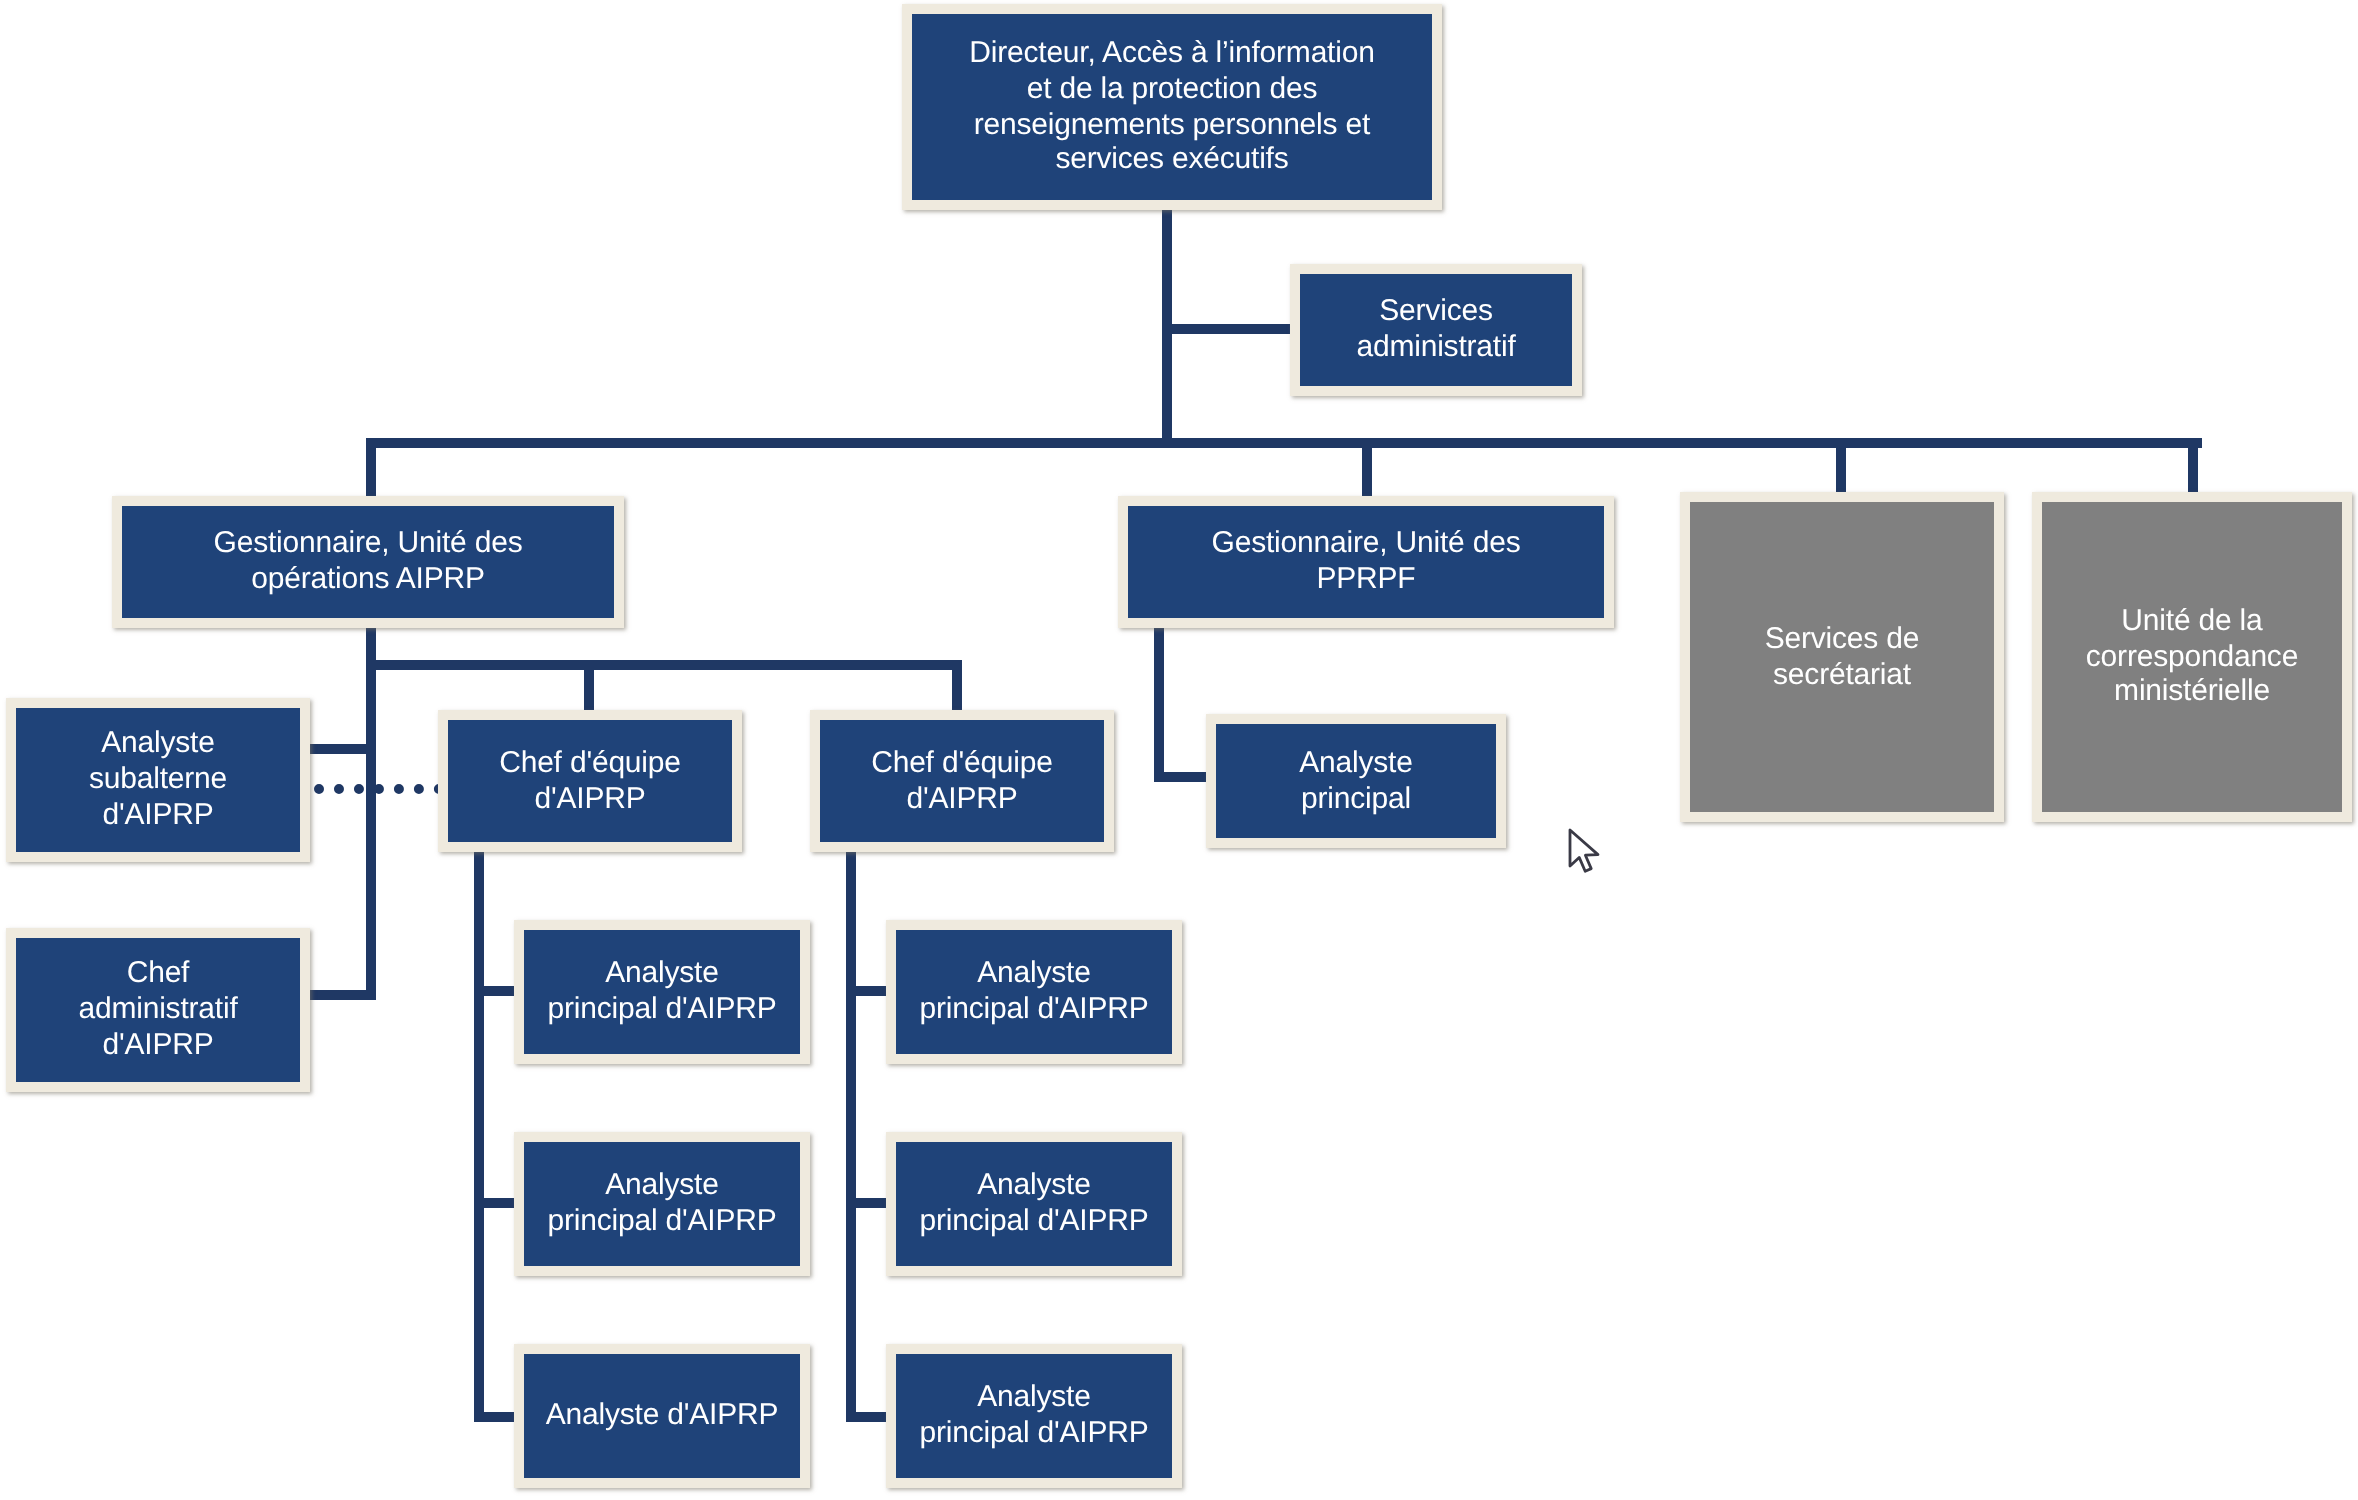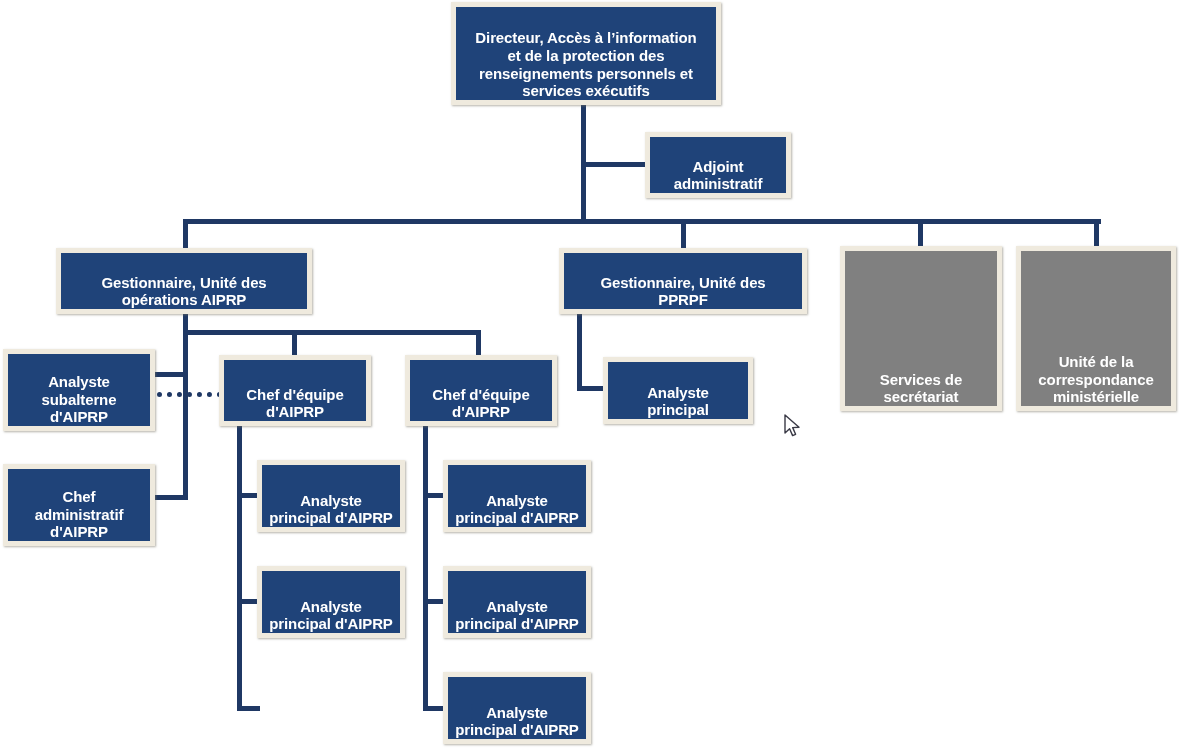--- a/index.html
+++ b/index.html
@@ -26,25 +26,25 @@
     position: absolute;
     border-top: 5px dotted #1f3864;
     height: 0;
   }
 
   
   .node {
     position: absolute;
     box-sizing: border-box;
     display: flex;
-    align-items: flex-end;
+    align-items: center;
     justify-content: center;
     text-align: center;
     color: #ffffff;
-    font-weight: bold;
+    font-weight: normal;
     line-height: 1.18;
     background: #1f4379;
     border: 5px solid #efeade;
     box-shadow: 1px 1px 2px rgba(120,115,100,0.55);
     letter-spacing: -0.1px;
     -webkit-font-smoothing: antialiased;
   }
   .node.gray {
     background: #808080;
   }
@@ -90,21 +90,21 @@
     <div class="conn" style="left: 577px; top: 313px; width: 5px; height: 78px;"></div>
     <div class="conn" style="left: 577px; top: 386px; width: 29px; height: 5px;"></div>
     <div class="conn-dotted" style="left: 157px; top: 392px; width: 65px;"></div>
     <div class="node" style="left: 451px; top: 2px; width: 270px; height: 103px; font-size: 15px;">
       <span class="lbl">Directeur, Accès à l’information
 et de la protection des
 renseignements personnels et
 services exécutifs</span>
     </div>
     <div class="node" style="left: 645px; top: 132px; width: 146px; height: 66px; font-size: 15px;">
-      <span class="lbl">Adjoint
+      <span class="lbl">Services
 administratif</span>
     </div>
     <div class="node" style="left: 56px; top: 248px; width: 256px; height: 66px; font-size: 15px;">
       <span class="lbl">Gestionnaire, Unité des
 opérations AIPRP</span>
     </div>
     <div class="node" style="left: 559px; top: 248px; width: 248px; height: 66px; font-size: 15px;">
       <span class="lbl">Gestionnaire, Unité des
 PPRPF</span>
     </div>
@@ -140,20 +140,23 @@
 principal</span>
     </div>
     <div class="node" style="left: 257px; top: 460px; width: 148px; height: 72px; font-size: 15px;">
       <span class="lbl">Analyste
 principal d'AIPRP</span>
     </div>
     <div class="node" style="left: 257px; top: 566px; width: 148px; height: 72px; font-size: 15px;">
       <span class="lbl">Analyste
 principal d'AIPRP</span>
     </div>
+    <div class="node" style="left: 257px; top: 672px; width: 148px; height: 72px; font-size: 15px;">
+      <span class="lbl">Analyste d'AIPRP</span>
+    </div>
     <div class="node" style="left: 443px; top: 460px; width: 148px; height: 72px; font-size: 15px;">
       <span class="lbl">Analyste
 principal d'AIPRP</span>
     </div>
     <div class="node" style="left: 443px; top: 566px; width: 148px; height: 72px; font-size: 15px;">
       <span class="lbl">Analyste
 principal d'AIPRP</span>
     </div>
     <div class="node" style="left: 443px; top: 672px; width: 148px; height: 72px; font-size: 15px;">
       <span class="lbl">Analyste

